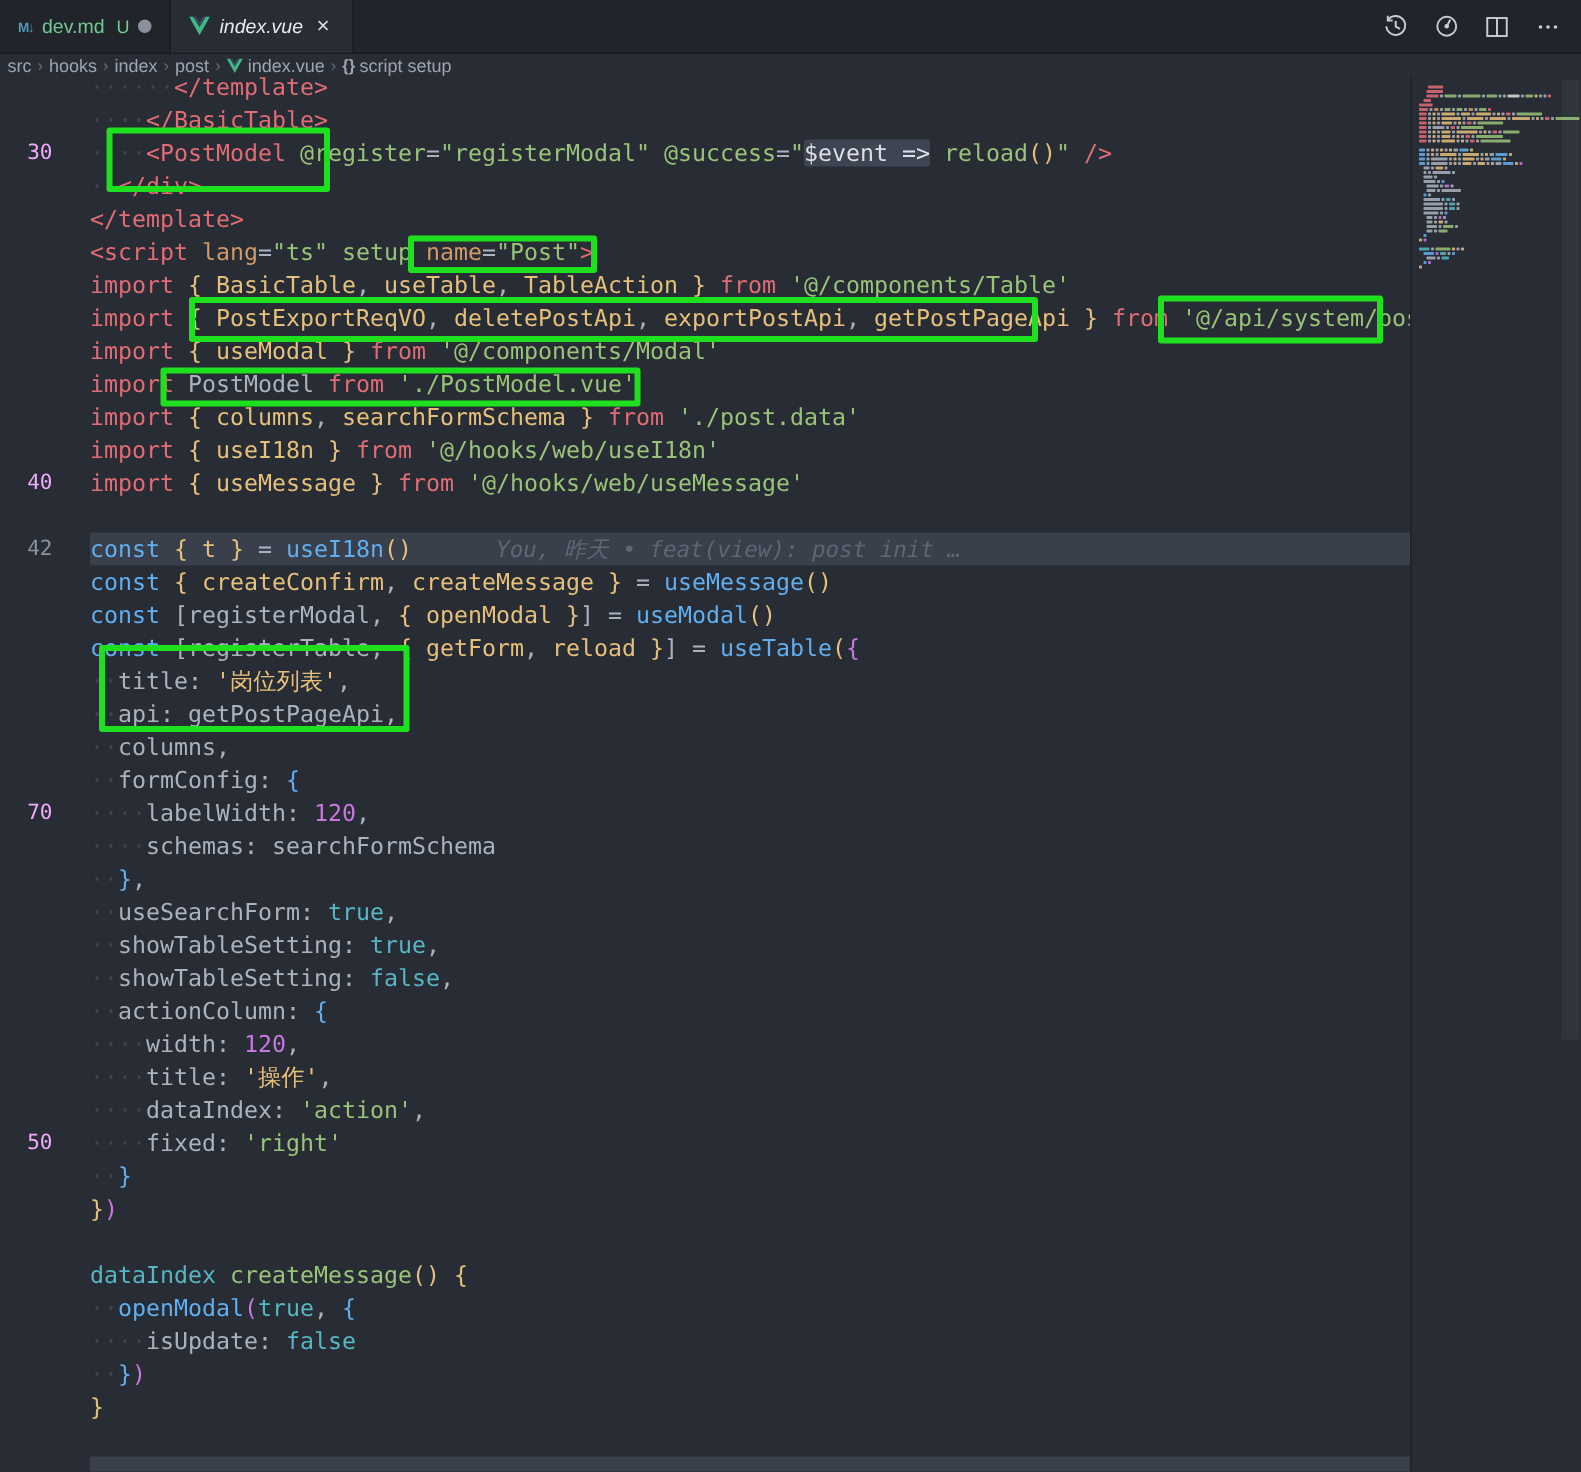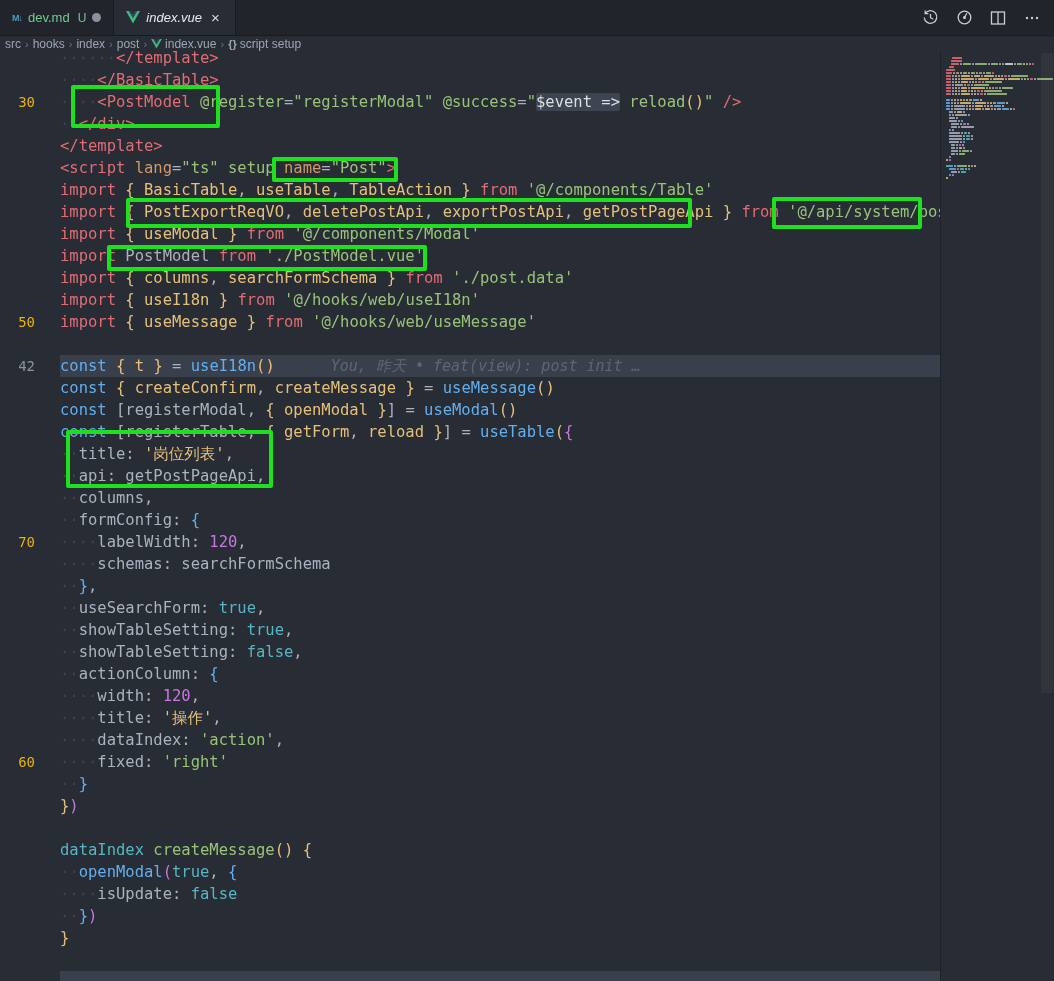--- a/index.html
+++ b/index.html
@@ -20,21 +20,21 @@
   .action-btn{width:24px;height:24px;display:flex;align-items:center;justify-content:center;border-radius:4px;cursor:pointer;}
   .action-btn svg{display:block;}
   .breadcrumbs{height:15px;background:#282c34;display:flex;align-items:center;font-size:12px;color:#9da5b4;padding-left:5px;gap:3px;}
   .crumb{cursor:pointer;white-space:nowrap;}
   .crumb-sep{color:#6b7280;font-size:11px;margin:0 1px;}
   .crumb-sym{color:#9da5b4;font-weight:bold;font-size:11px;}
   .editor-wrap{position:relative;width:1054px;height:931px;background:#282c34;overflow:hidden;}
   .code-area{position:absolute;left:0;top:0;width:941px;height:931px;overflow:hidden;}
   .code-lines{position:absolute;top:-4px;left:0;width:941px;}
   .code-line{display:flex;height:22px;align-items:center;}
-  .lnum{width:60px;box-sizing:border-box;padding-right:25px;text-align:right;color:#eab308;
+  .lnum{width:60px;box-sizing:border-box;padding-right:25px;text-align:right;color:#f0abfc;
     font-family:"DejaVu Sans Mono",monospace;font-size:14px;flex:none;}
   .lnum.bright{color:#8b93a1;}
   .lcontent{flex:1;height:22px;display:flex;align-items:center;white-space:pre;
     font-family:"DejaVu Sans Mono",monospace;font-size:15.5px;color:#abb2bf;}
   .lcontent.hl{background:#3a3f4c;}
   .tk-red{color:#e06c75}.tk-gold{color:#e5c07b}.tk-orange{color:#d19a66}.tk-green{color:#98c379}
   .tk-blue{color:#61afef}.tk-cyan{color:#56b6c2}.tk-purple{color:#c678dd}.tk-fg{color:#abb2bf}
   .tk-ws{color:#3e4451}
   .tk-sel{color:#dcdfe4;background:#3e4451;border-radius:2px;}
   .tk-blame{color:#5f6672;font-style:italic;margin-left:56px;font-size:15px;}
@@ -164,21 +164,21 @@
         </div>
         <div class="code-line">
           <div class="lnum"></div>
           <div class="lcontent"><span class="tk-red">import</span><span class="tk-fg"> </span><span class="tk-gold">{</span><span class="tk-fg"> </span><span class="tk-gold">columns</span><span class="tk-fg">, </span><span class="tk-gold">searchFormSchema</span><span class="tk-fg"> </span><span class="tk-gold">}</span><span class="tk-fg"> </span><span class="tk-red">from</span><span class="tk-fg"> </span><span class="tk-green">'./post.data'</span></div>
         </div>
         <div class="code-line">
           <div class="lnum"></div>
           <div class="lcontent"><span class="tk-red">import</span><span class="tk-fg"> </span><span class="tk-gold">{</span><span class="tk-fg"> </span><span class="tk-gold">useI18n</span><span class="tk-fg"> </span><span class="tk-gold">}</span><span class="tk-fg"> </span><span class="tk-red">from</span><span class="tk-fg"> </span><span class="tk-green">'@/hooks/web/useI18n'</span></div>
         </div>
         <div class="code-line">
-          <div class="lnum">50</div>
+          <div class="lnum">40</div>
           <div class="lcontent"><span class="tk-red">import</span><span class="tk-fg"> </span><span class="tk-gold">{</span><span class="tk-fg"> </span><span class="tk-gold">useMessage</span><span class="tk-fg"> </span><span class="tk-gold">}</span><span class="tk-fg"> </span><span class="tk-red">from</span><span class="tk-fg"> </span><span class="tk-green">'@/hooks/web/useMessage'</span></div>
         </div>
         <div class="code-line">
           <div class="lnum"></div>
           <div class="lcontent"></div>
         </div>
         <div class="code-line">
           <div class="lnum bright">42</div>
           <div class="lcontent hl"><span class="tk-blue">const</span><span class="tk-fg"> </span><span class="tk-gold">{</span><span class="tk-fg"> </span><span class="tk-gold">t</span><span class="tk-fg"> </span><span class="tk-gold">}</span><span class="tk-fg"> = </span><span class="tk-blue">useI18n</span><span class="tk-gold">()</span><span class="tk-blame">You, 昨天 • feat(view): post init …</span></div>
         </div>
@@ -244,21 +244,21 @@
         </div>
         <div class="code-line">
           <div class="lnum"></div>
           <div class="lcontent"><span class="tk-ws">····</span><span class="tk-fg">title</span><span class="tk-fg">: </span><span class="tk-gold">'操作'</span><span class="tk-fg">,</span></div>
         </div>
         <div class="code-line">
           <div class="lnum"></div>
           <div class="lcontent"><span class="tk-ws">····</span><span class="tk-fg">dataIndex</span><span class="tk-fg">: </span><span class="tk-green">'action'</span><span class="tk-fg">,</span></div>
         </div>
         <div class="code-line">
-          <div class="lnum">60</div>
+          <div class="lnum">50</div>
           <div class="lcontent"><span class="tk-ws">····</span><span class="tk-fg">fixed</span><span class="tk-fg">: </span><span class="tk-green">'right'</span></div>
         </div>
         <div class="code-line">
           <div class="lnum"></div>
           <div class="lcontent"><span class="tk-ws">··</span><span class="tk-blue">}</span></div>
         </div>
         <div class="code-line">
           <div class="lnum"></div>
           <div class="lcontent"><span class="tk-gold">}</span><span class="tk-purple">)</span></div>
         </div>

